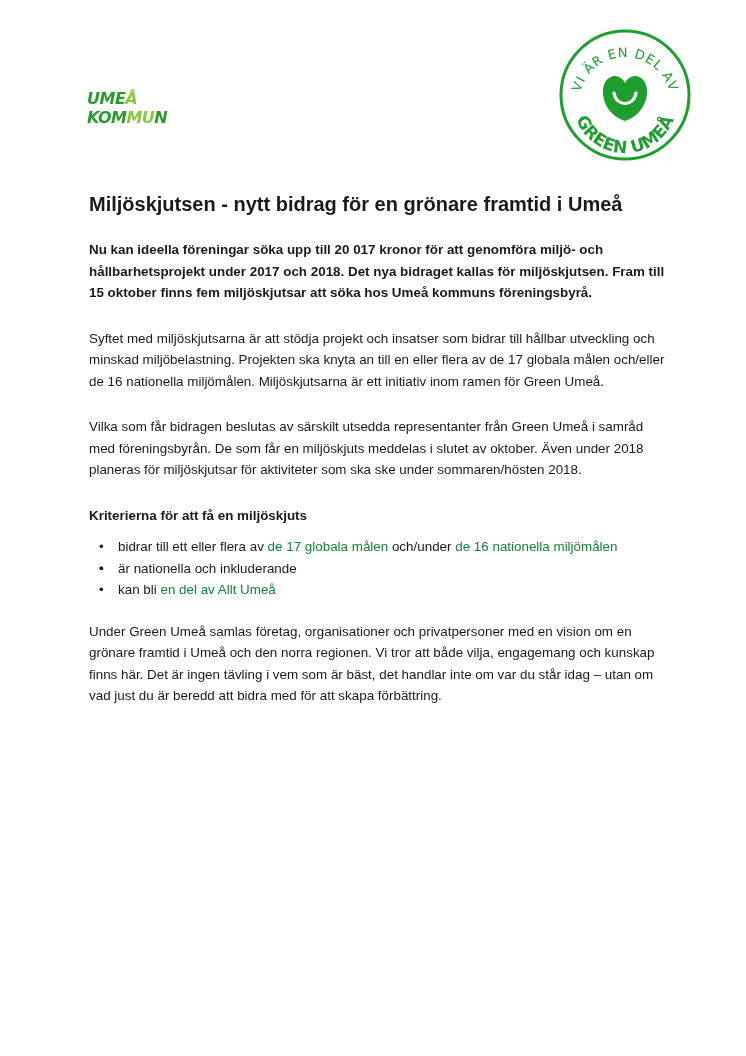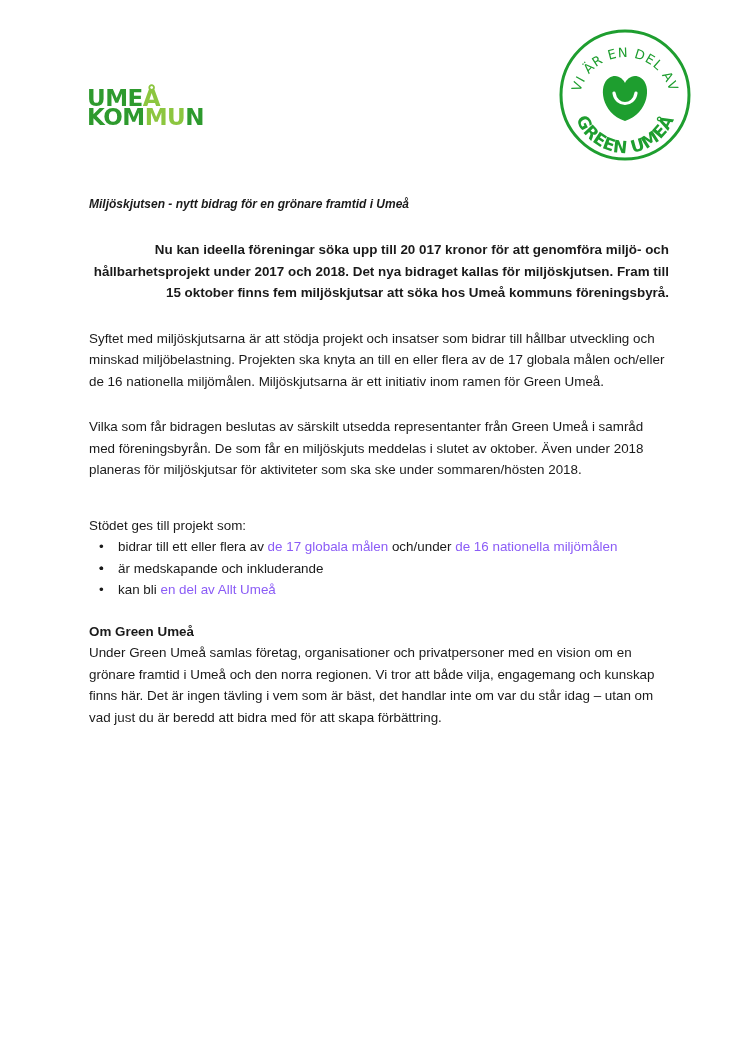--- a/index.html
+++ b/index.html
@@ -4,36 +4,36 @@
 <style>
   html, body { margin: 0; padding: 0; background: #ffffff; }
   body {
     width: 746px; height: 1056px; position: relative; overflow: hidden;
     font-family: "Liberation Sans", "DejaVu Sans", sans-serif;
     color: #1a1a1a;
   }
   .logo-umea {
     position: absolute; left: 87px; top: 89px;
     font-family: "DejaVu Sans", "Liberation Sans", sans-serif;
-    font-weight: bold; font-size: 23px; line-height: 19px; letter-spacing: -0.5px;
+    font-weight: bold; font-size: 16px; line-height: 19px; letter-spacing: -0.5px; font-style: italic;
   }
   .logo-umea .row { display: block; }
   .logo-umea .dg { color: #2e9a2e; }
   .logo-umea .lg { color: #8cc63f; }
   .seal { position: absolute; left: 555px; top: 25px; width: 140px; height: 140px; }
   .content { position: absolute; left: 89px; top: 193px; width: 580px; font-size: 13.4px; line-height: 21.5px; }
-  h1 { margin: 0 0 24px 0; font-size: 12px; line-height: 22px; font-weight: bold; font-style: italic; }
+  h1 { margin: 0 0 24px 0; font-size: 20px; line-height: 22px; font-weight: bold; }
   p { margin: 0 0 14px 0; }
-  .lead { font-weight: bold; text-align: right; }
+  .lead { font-weight: bold; }
   .gap { height: 10px; }
   .subhead { font-weight: bold; display: block; }
   ul { margin: 0 0 20px 0; padding-left: 0; list-style: none; }
   li { position: relative; padding-left: 29px; }
   li .bullet { position: absolute; left: 10px; top: 0; }
-  .link { color: #8b5cf6; }
+  .link { color: #15803d; }
 </style>
 </head>
 <body>
 
 <div class="logo-umea">
   <span class="row">
     <span class="dg">UME</span><span class="lg">Å</span>
   </span>
   <span class="row">
     <span class="dg">KOM</span><span class="lg">MU</span><span class="dg">N</span>
@@ -60,35 +60,34 @@
 
 <div class="content">
   <h1>Miljöskjutsen - nytt bidrag för en grönare framtid i Umeå</h1>
   <p class="lead">Nu kan ideella föreningar söka upp till 20 017 kronor för att genomföra miljö- och hållbarhetsprojekt under 2017 och 2018. Det nya bidraget kallas för miljöskjutsen. Fram till 15 oktober finns fem miljöskjutsar att söka hos Umeå kommuns föreningsbyrå.</p>
   <div class="gap"></div>
   <p>Syftet med miljöskjutsarna är att stödja projekt och insatser som bidrar till hållbar utveckling och minskad miljöbelastning.  Projekten ska knyta an till en eller flera av de 17 globala målen och/eller de 16 nationella miljömålen. Miljöskjutsarna är ett initiativ inom ramen för Green Umeå.</p>
   <div class="gap"></div>
   <p>Vilka som får bidragen beslutas av särskilt utsedda representanter från Green Umeå i samråd med föreningsbyrån. De som får en miljöskjuts meddelas i slutet av oktober. Även under 2018 planeras för miljöskjutsar för aktiviteter som ska ske under sommaren/hösten 2018.</p>
   <div class="gap"></div>
 
+  <span class="subhead">Kriterierna för att få en miljöskjuts</span>
   <div class="gap"></div>
-  <div>Stödet ges till projekt som:</div>
   <ul>
     <li>
       <span class="bullet">•</span>
       <span>bidrar till ett eller flera av </span><span class="link">de 17 globala målen</span><span> och/under </span><span class="link">de 16 nationella miljömålen</span>
     </li>
     <li>
       <span class="bullet">•</span>
     </li>
     <li>
       <span class="bullet">•</span>
-      <span>är medskapande och inkluderande</span>
+      <span>är nationella och inkluderande</span>
     </li>
     <li>
       <span class="bullet">•</span>
       <span>kan bli </span><span class="link">en del av Allt Umeå</span>
     </li>
   </ul>
 
-  <span class="subhead">Om Green Umeå</span>
   <p>Under Green Umeå samlas företag, organisationer och privatpersoner med en vision om en grönare framtid i Umeå och den norra regionen. Vi tror att både vilja, engagemang och kunskap finns här. Det är ingen tävling i vem som är bäst, det handlar inte om var du står idag – utan om vad just du är beredd att bidra med för att skapa förbättring.</p>
 </div>
 
 </body></html>

